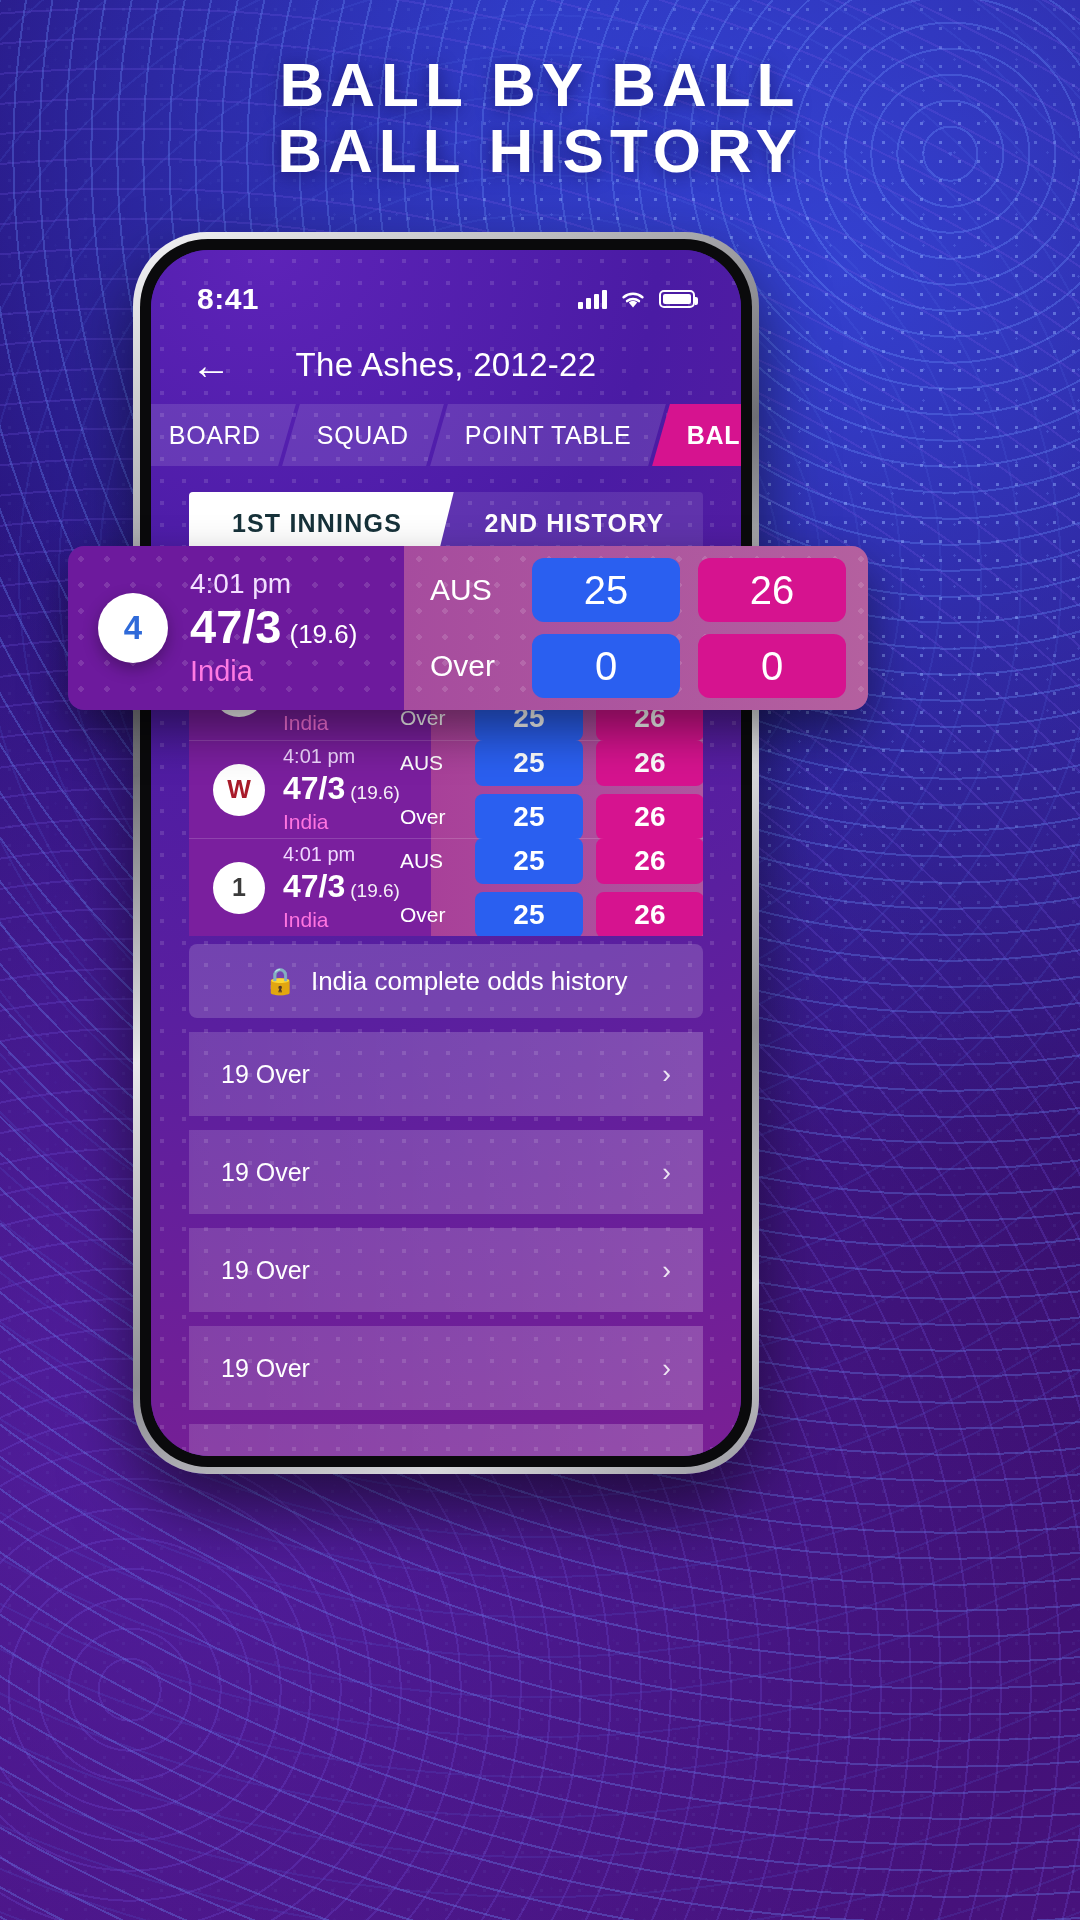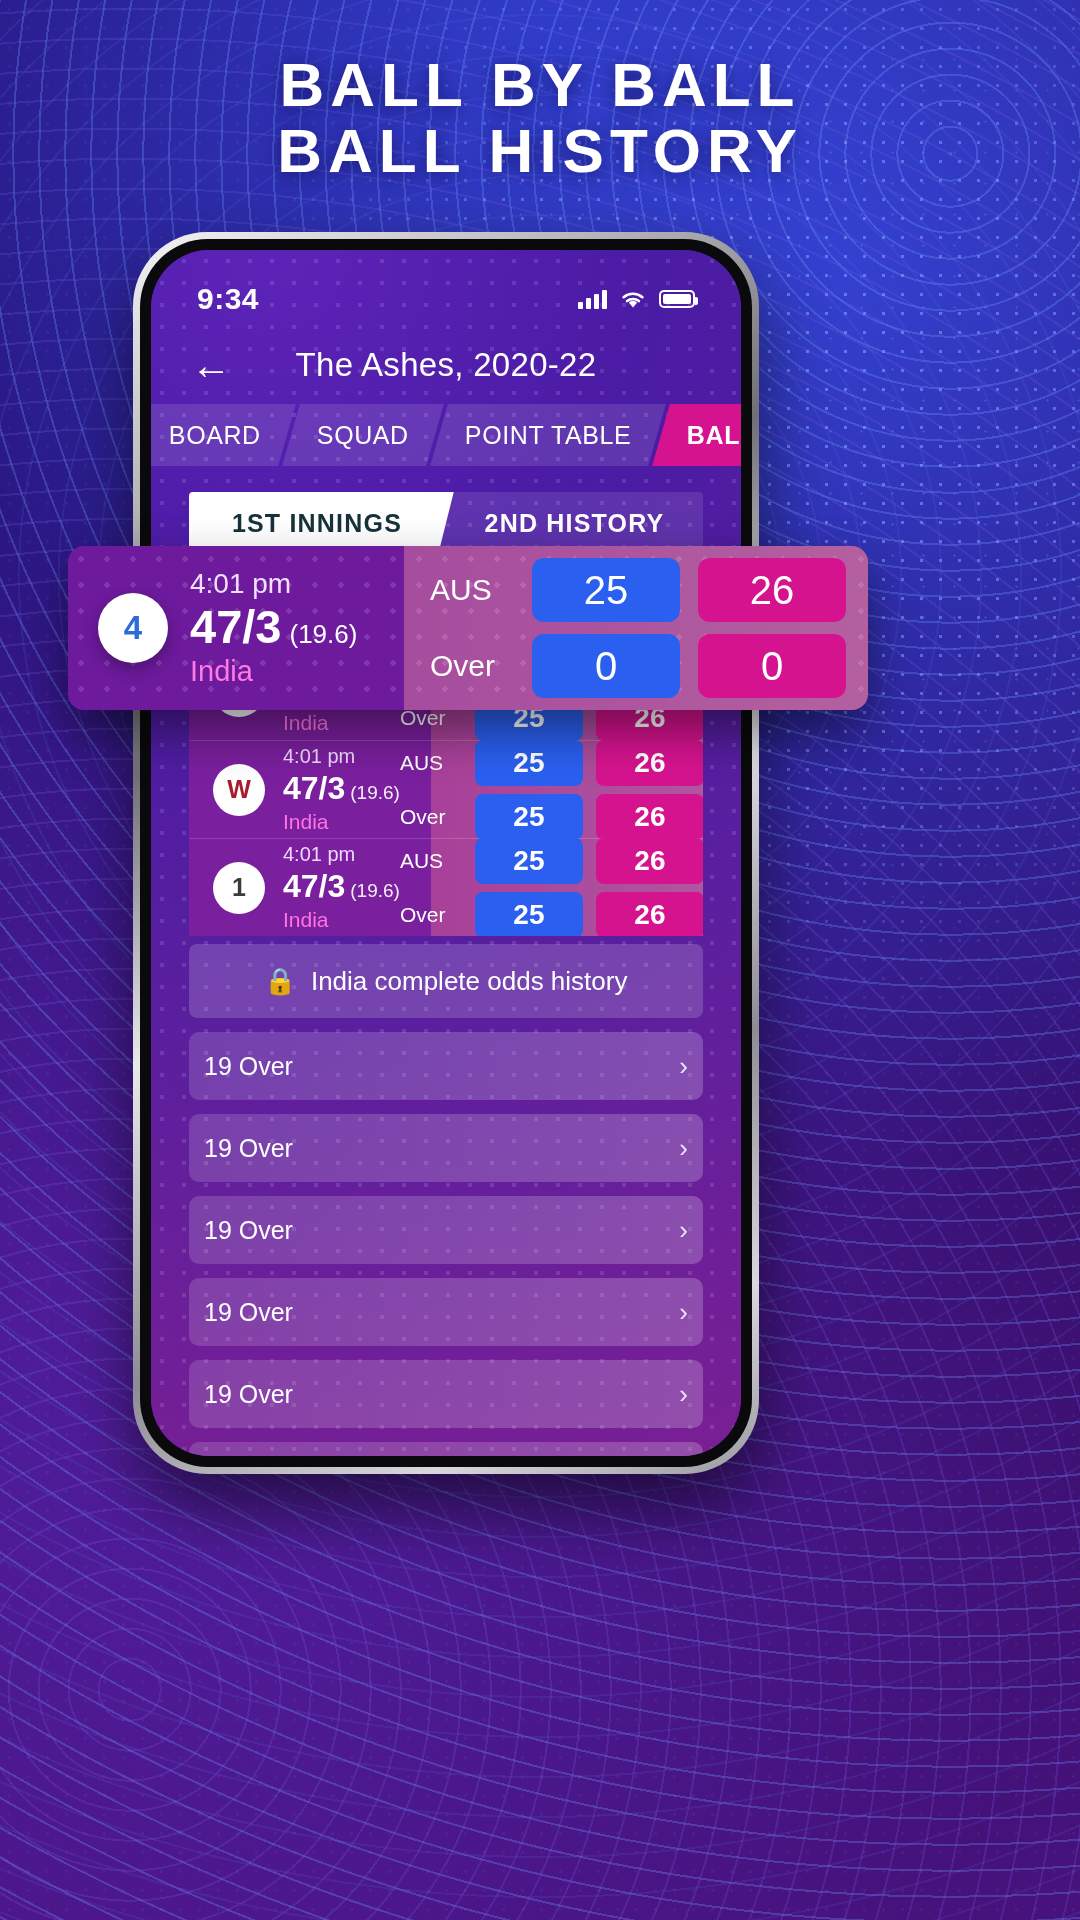--- a/index.html
+++ b/index.html
@@ -202,24 +202,24 @@
     background:rgba(255,255,255,.17);
     border-radius:8px;
     display:flex; align-items:center; justify-content:center; gap:14px;
     color:#fff; font-size:26px;
   }
   .lock-ico { font-size:26px; }
 
   
   .overitem {
     position:relative; z-index:3;
-    margin:14px 38px 0 38px; height:68px;
+    margin:14px 38px 0 38px; height:84px;
     background:linear-gradient(90deg, rgba(255,255,255,.15), rgba(255,255,255,.21));
-    border-radius:10px;
-    display:flex; align-items:center; padding:0 15px;
+    border-radius:0;
+    display:flex; align-items:center; padding:0 32px;
     color:#fff; font-size:25px;
   }
   .overitem .arr { margin-left:auto; opacity:.85; font-size:26px; }
 
   
   #overlay {
     position:absolute; left:68px; top:546px; width:800px; height:164px;
     z-index:20; border-radius:16px; overflow:hidden;
     box-shadow:0 22px 48px rgba(0,0,0,.45);
     background:linear-gradient(90deg,#6d1a9d 0%,#6d1a9d 42%,#a64c9e 42%,#b4609f 100%);
@@ -268,42 +268,42 @@
   <span class="l2">BALL HISTORY</span>
 </div>
 
 <div id="phone">
   <div id="phone-inner">
     <div id="screen">
       <div id="screen-bg"></div>
       <div id="screen-dots"></div>
 
       <div class="statusbar">
-        <div class="st-time">9:34</div>
+        <div class="st-time">8:41</div>
         <div class="st-right">
           <span class="sig">
               <i></i>
               <i></i>
               <i></i>
               <i></i>
             </span>
           <svg width="28" height="21" viewBox="0 0 28 21">
             <path d="M14 18.5l-4.2-5.1a6.6 6.6 0 018.4 0z" fill="#fff"></path>
             <path d="M4.6 8.2a14.5 14.5 0 0118.8 0" stroke="#fff" stroke-width="2.6" fill="none" stroke-linecap="round"></path>
             <path d="M8.1 12.1a9.4 9.4 0 0111.8 0" stroke="#fff" stroke-width="2.6" fill="none" stroke-linecap="round"></path>
           </svg>
           <span class="batt">
               <i></i>
             </span>
         </div>
       </div>
 
       <div class="appbar">
         <div class="back-arrow">←</div>
-        <div class="appbar-title">The Ashes, 2020-22</div>
+        <div class="appbar-title">The Ashes, 2012-22</div>
       </div>
 
       <div class="maintabs">
         <div class="mtab first">
             <span>BOARD</span>
           </div>
         <div class="mtab">
             <span>SQUAD</span>
           </div>
         <div class="mtab">

